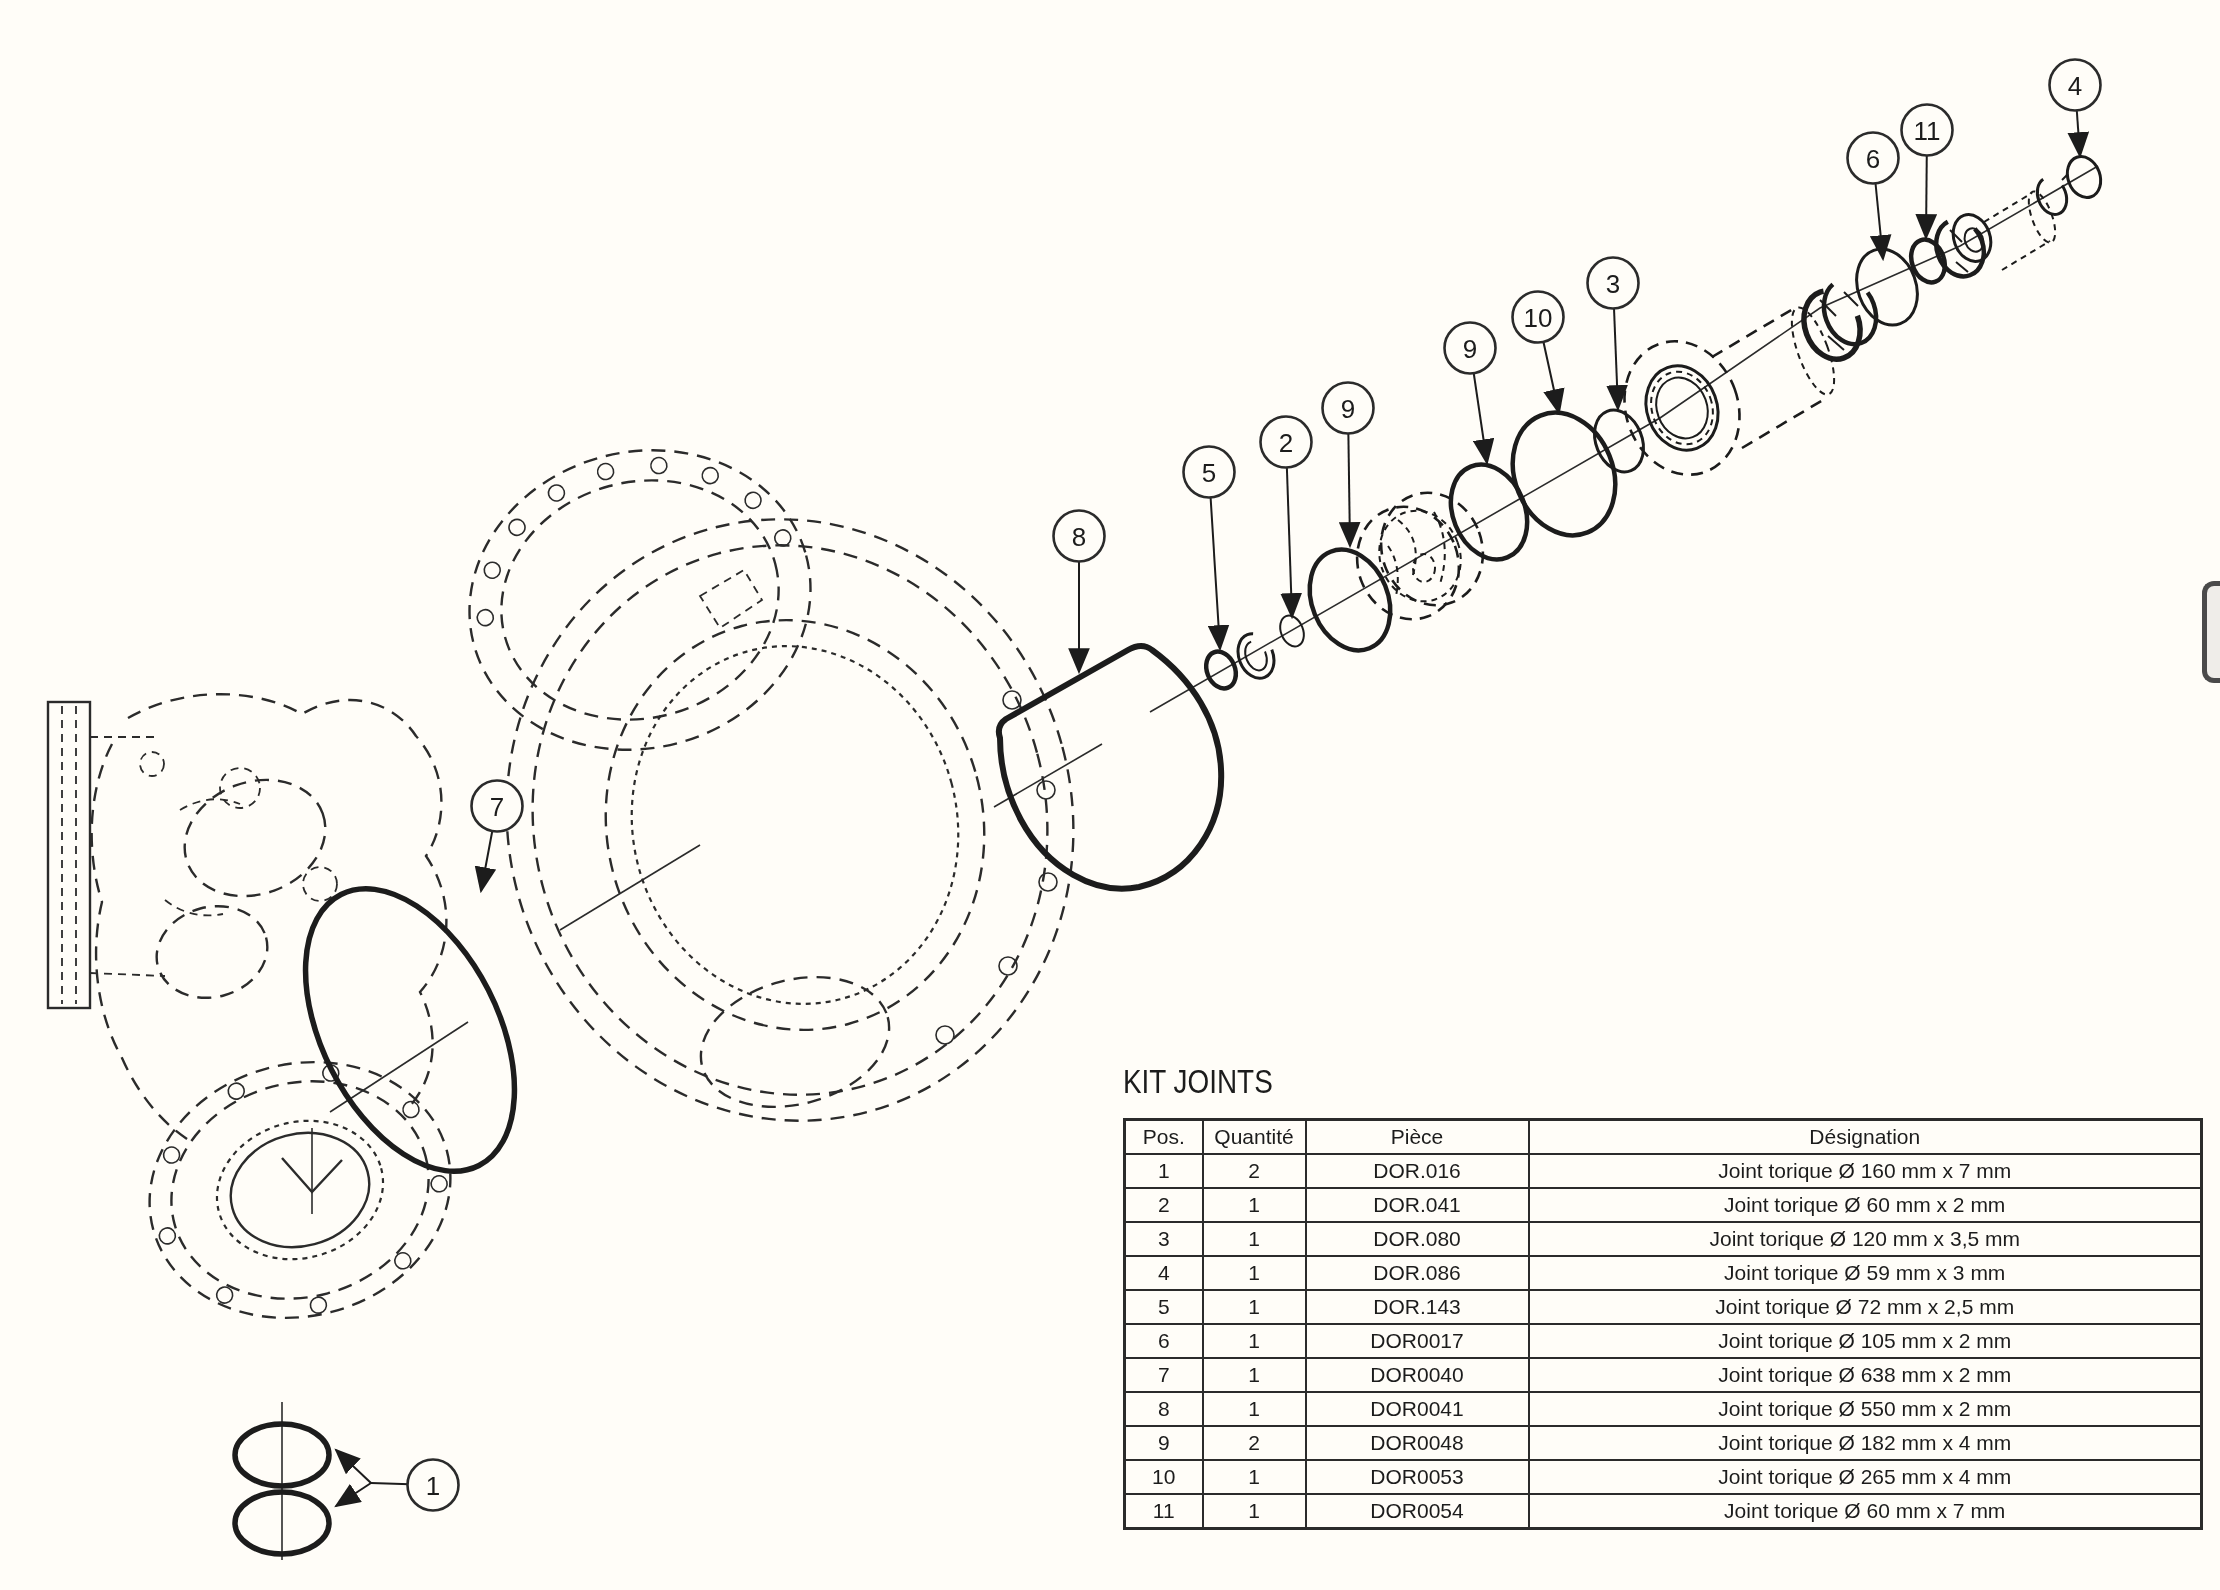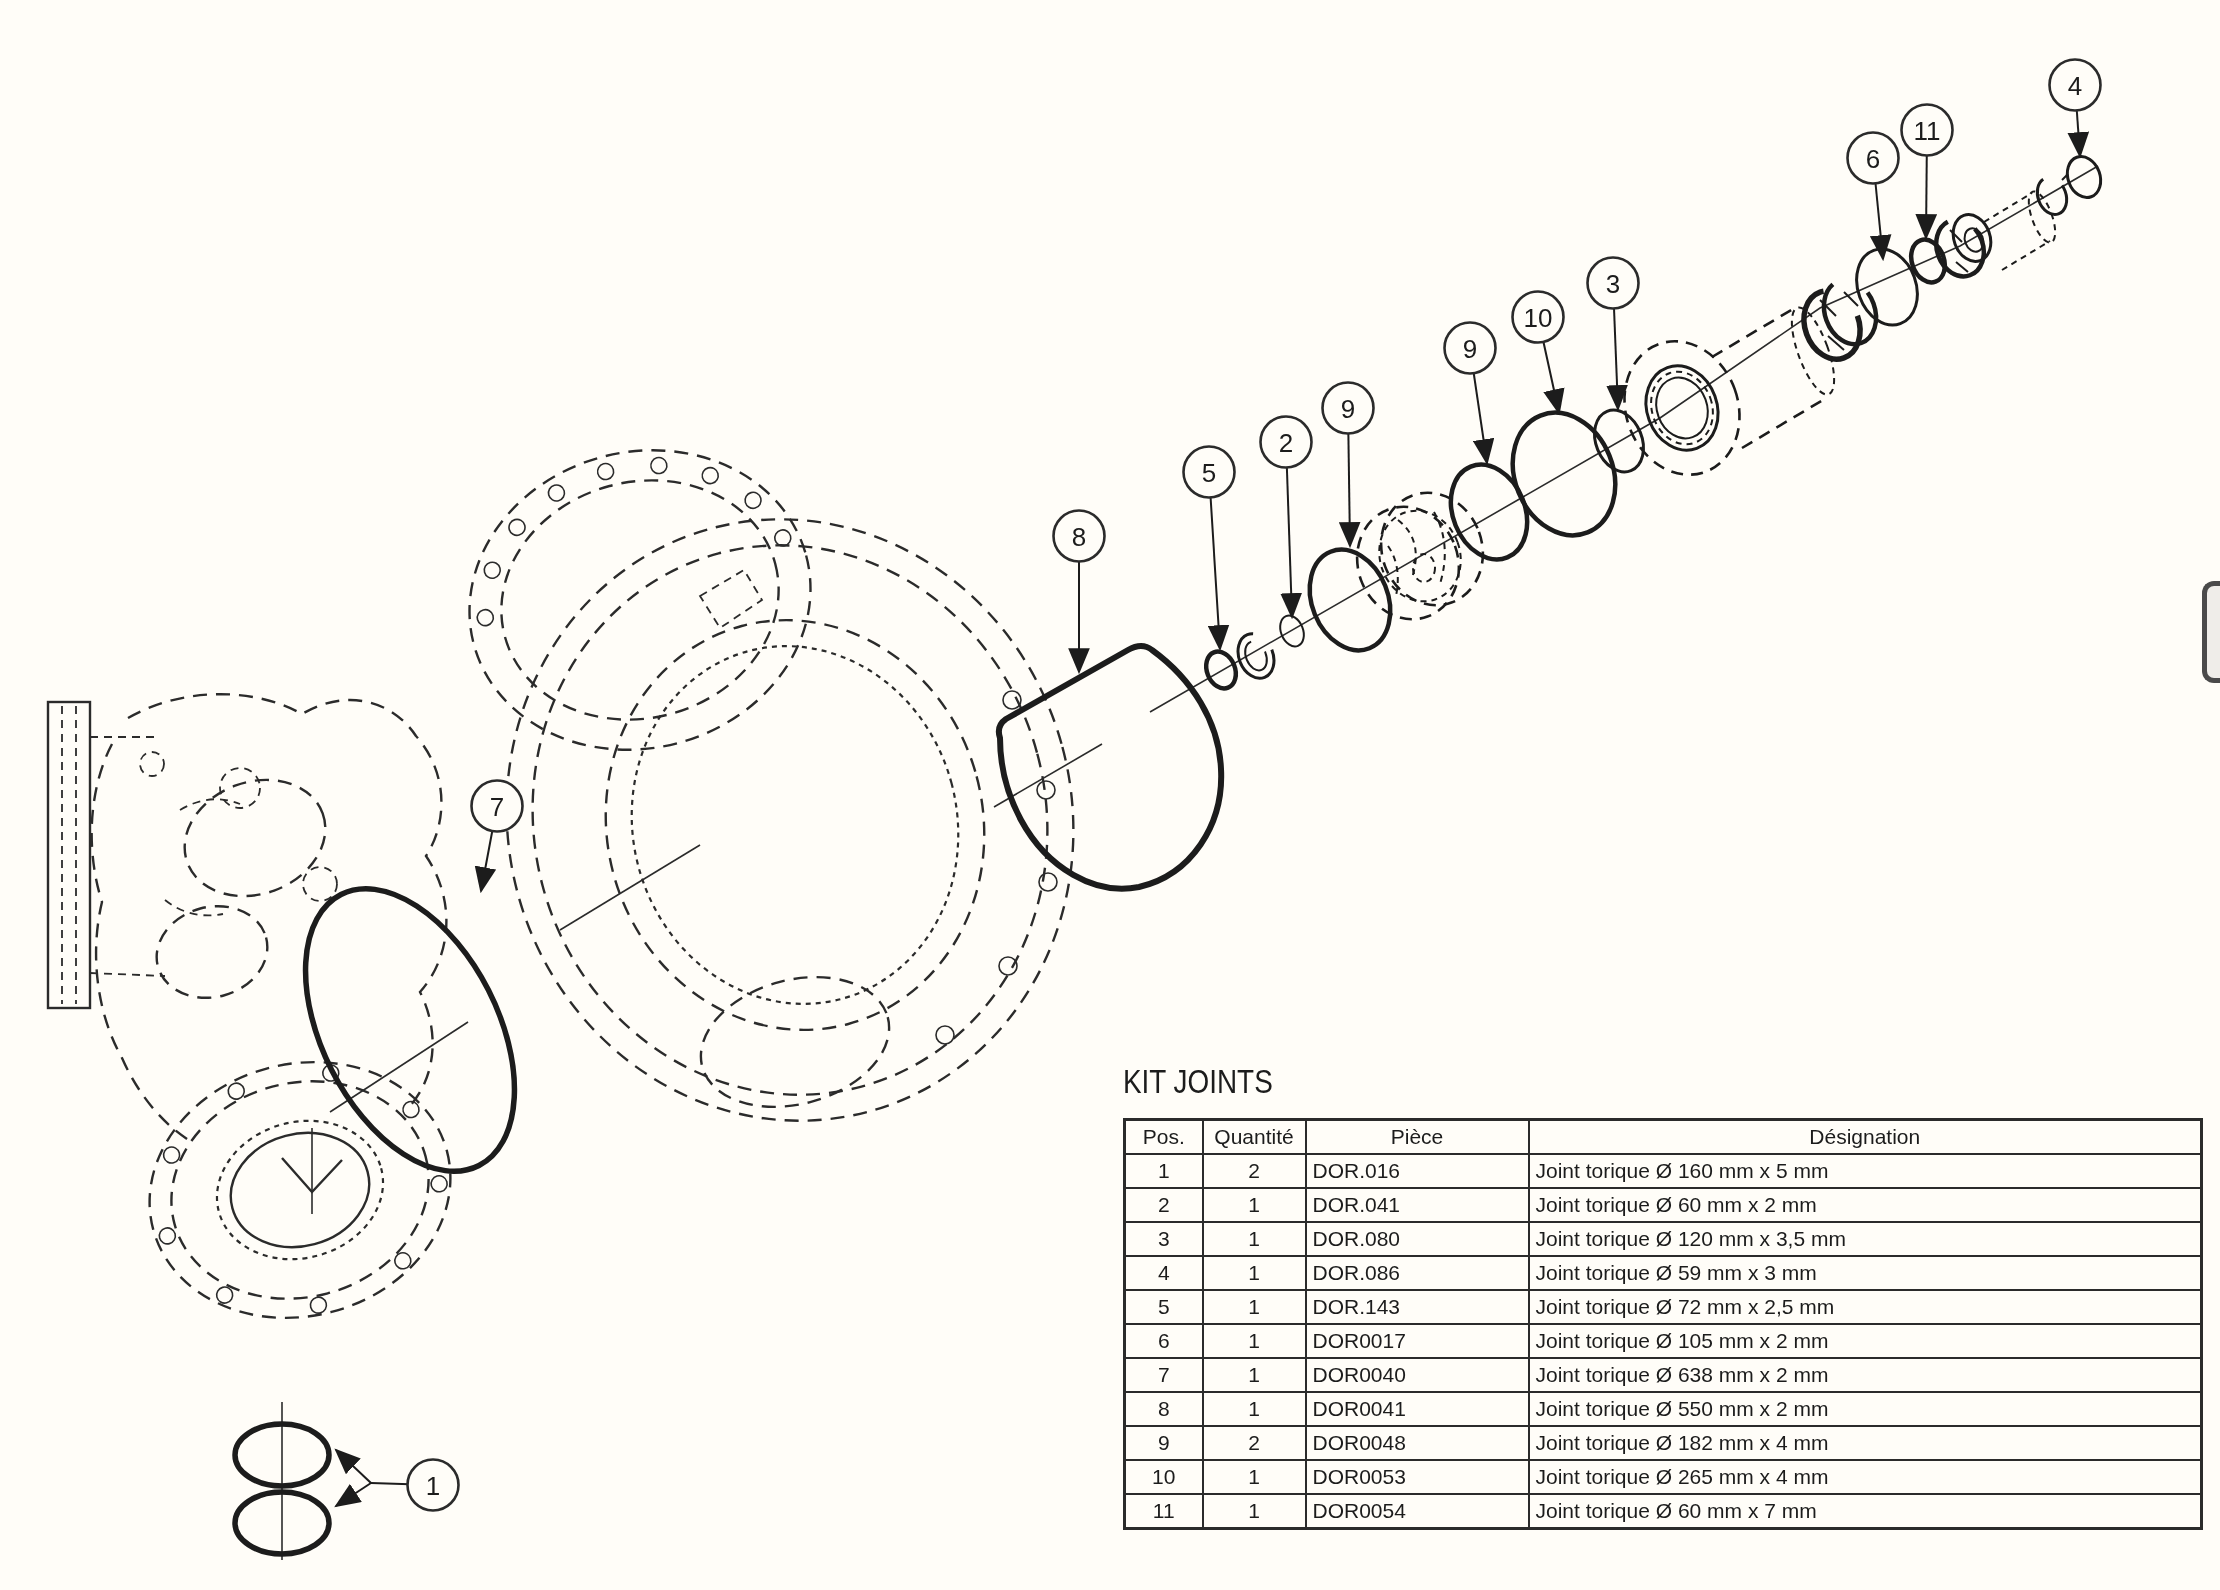--- a/index.html
+++ b/index.html
@@ -30,21 +30,21 @@
              transform:scaleX(0.82);transform-origin:0 50%;white-space:nowrap;}
 
   table.parts{position:absolute;left:1123px;top:1118px;width:1080px;
               border-collapse:collapse;table-layout:fixed;
               font-size:21px;color:#1c1c1c;background:transparent;
               border:3px solid #2b2b2b;}
   table.parts th, table.parts td{border:2px solid #2b2b2b;height:32px;line-height:1.05;
               padding:0 6px;font-weight:normal;overflow:hidden;white-space:nowrap;}
   table.parts th{text-align:center;}
   td.c0,td.c1{text-align:center;}
-  td.c2,td.c3{text-align:left;padding-left:7px;margin-top:28px;}
+  td.c2,td.c3{text-align:center;padding-left:7px;margin-top:28px;}
 
   .edge-tab{position:absolute;right:0;top:581px;width:13px;height:92px;
             background:#efede9;border:5px solid #4a4a4a;border-right:none;
             border-radius:12px 0 0 12px;}
 </style>
 </head>
 <body>
 
 <div class="stage">
 
@@ -285,21 +285,21 @@
           <th>Quantité</th>
           <th>Pièce</th>
           <th>Désignation</th>
         </tr>
       </thead>
     <tbody id="body-rows">
         <tr>
           <td class="c0">1</td>
           <td class="c1">2</td>
           <td class="c2">DOR.016</td>
-          <td class="c3">Joint torique Ø 160 mm x 5 mm</td>
+          <td class="c3">Joint torique Ø 160 mm x 7 mm</td>
         </tr>
         <tr>
           <td class="c0">2</td>
           <td class="c1">1</td>
           <td class="c2">DOR.041</td>
           <td class="c3">Joint torique Ø 60 mm x 2 mm</td>
         </tr>
         <tr>
           <td class="c0">3</td>
           <td class="c1">1</td>

